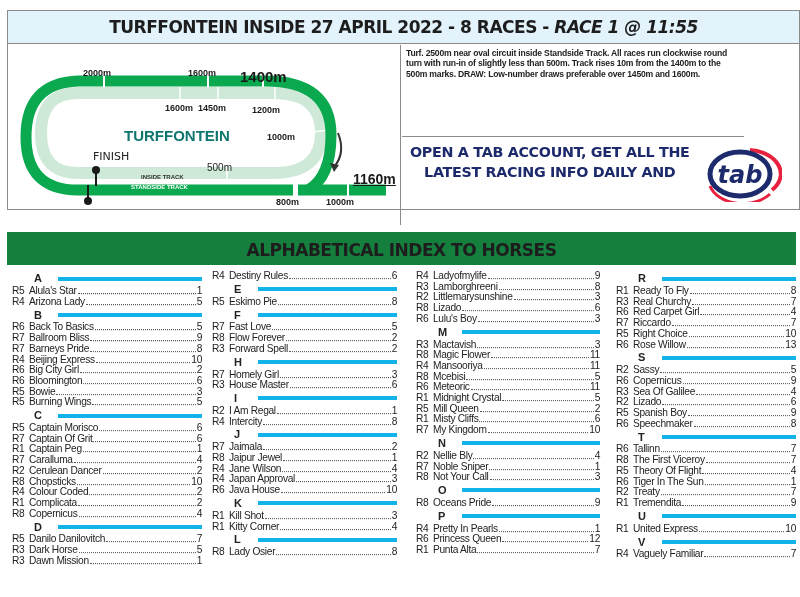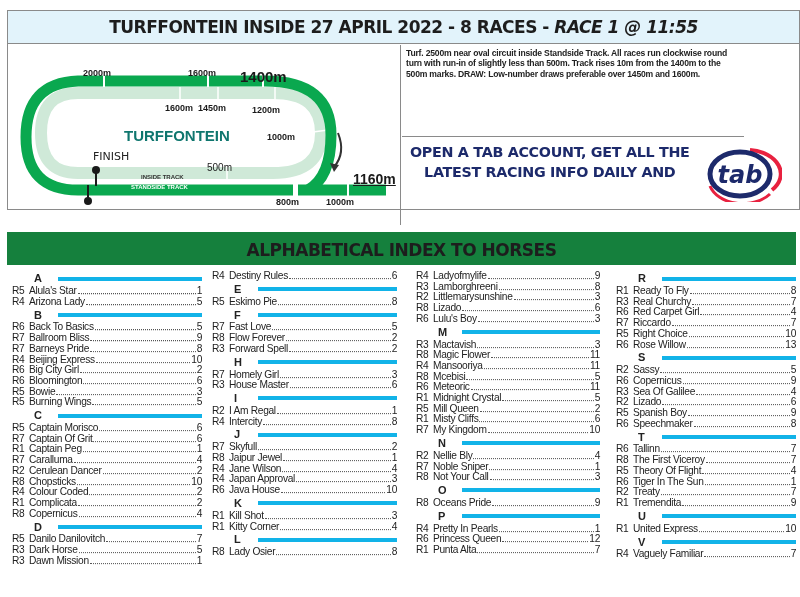--- a/index.html
+++ b/index.html
@@ -376,21 +376,21 @@
       <span class="name">Intercity</span>
       <span class="dots"></span>
       <span class="num">8</span>
     </div>
     <div class="letter-row">
       <span class="letter">J</span>
       <span class="letter-bar"></span>
     </div>
     <div class="horse">
       <span class="race">R7</span>
-      <span class="name">Skyfull</span>
+      <span class="name">Jaimala</span>
       <span class="dots"></span>
       <span class="num">2</span>
     </div>
     <div class="horse">
       <span class="race">R8</span>
       <span class="name">Jaipur Jewel</span>
       <span class="dots"></span>
       <span class="num">1</span>
     </div>
     <div class="horse">

